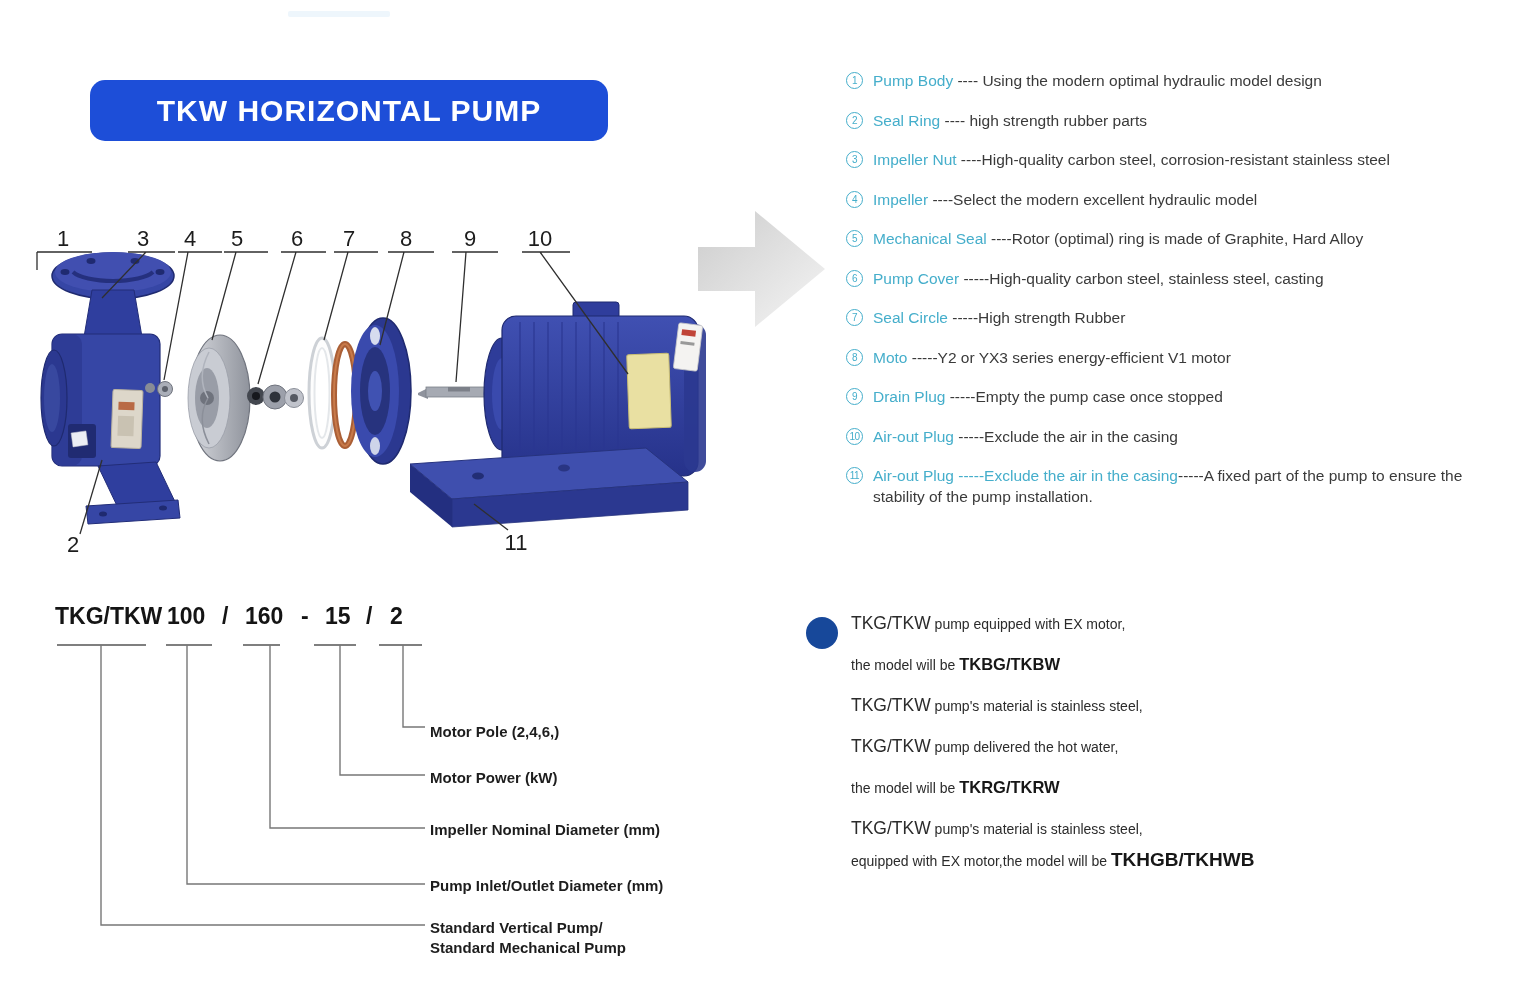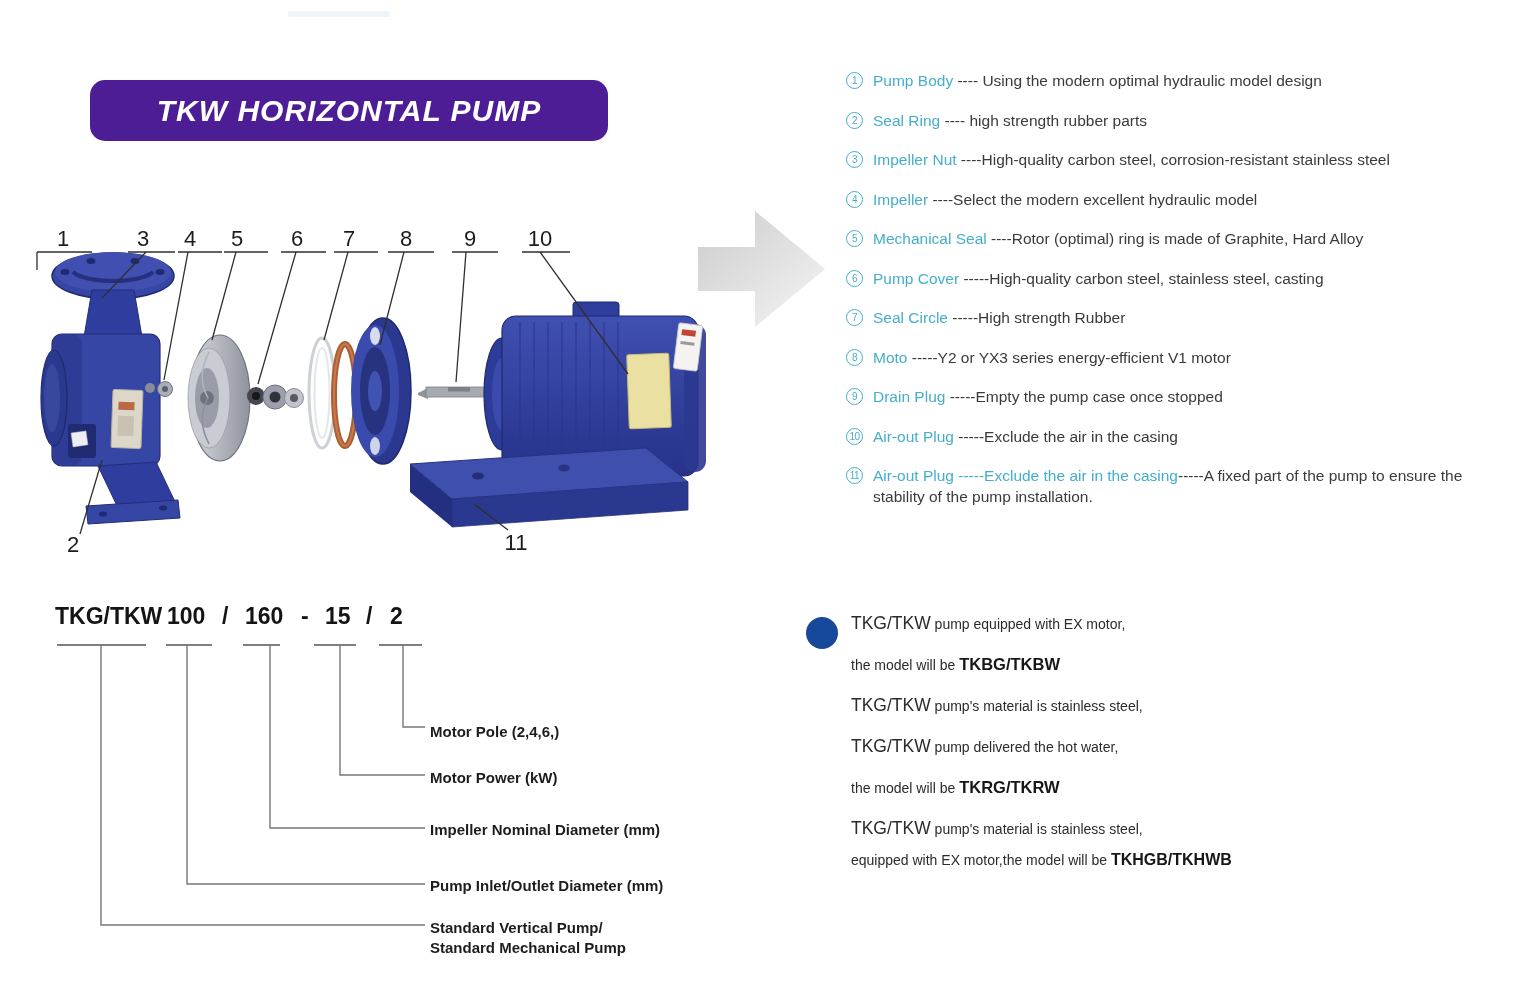--- a/index.html
+++ b/index.html
@@ -6,23 +6,23 @@
   html,body { background:#ffffff; }
   body { font-family:"Liberation Sans", sans-serif; color:#333; }
   .page { position:relative; width:1513px; height:1000px; background:#ffffff; overflow:hidden; }
 
   
   .top-artifact { position:absolute; left:288px; top:11px; width:102px; height:6px;
                   background:#eef6fc; border-radius:2px; }
 
   
   .title-banner { position:absolute; left:90px; top:80px; width:518px; height:61px;
-                  background:#4c1d95; border-radius:15px; color:#fff;
+                  background:#1d4ed8; border-radius:15px; color:#fff;
                   font-size:30px; font-weight:700; letter-spacing:1px;
-                  display:flex; align-items:center; justify-content:center;font-style:italic; }
+                  display:flex; align-items:center; justify-content:center; }
 
   
   .pump-svg { position:absolute; left:28px; top:212px; width:770px; height:360px; }
   .arrow-svg { position:absolute; left:695px; top:203px; width:135px; height:135px; }
 
   
   .parts-list { position:absolute; left:846px; top:70px; width:648px; }
   .part-row { display:flex; align-items:flex-start; margin-bottom:18.5px;
               font-size:15.5px; line-height:21px; }
   .pnum { flex:none; width:17px; height:17px; margin:2px 10px 0 0;
@@ -47,21 +47,21 @@
 
   
   .variant-bullet { position:absolute; left:806px; top:617px; width:32px; height:32px;
                     border-radius:50%; background:#17489a; }
   .variants { position:absolute; left:851px; top:612px; width:580px; }
   .variant-line { margin-bottom:17px; line-height:23px; }
   .variant-line:last-child { margin-top:-10px; }
   .vlead  { font-size:17.5px; color:#2b2b2b; }
   .vtext  { font-size:14px; color:#2b2b2b; }
   .vmodel { font-size:16.5px; font-weight:700; color:#171717; }
-  .variant-line:last-child .vmodel { font-size:16px; }
+  .variant-line:last-child .vmodel { font-size:19px; }
 </style>
 </head>
 <body>
 
 <div class="page">
 
   <div class="top-artifact"></div>
 
   <div class="title-banner">
     <span>TKW HORIZONTAL PUMP</span>

